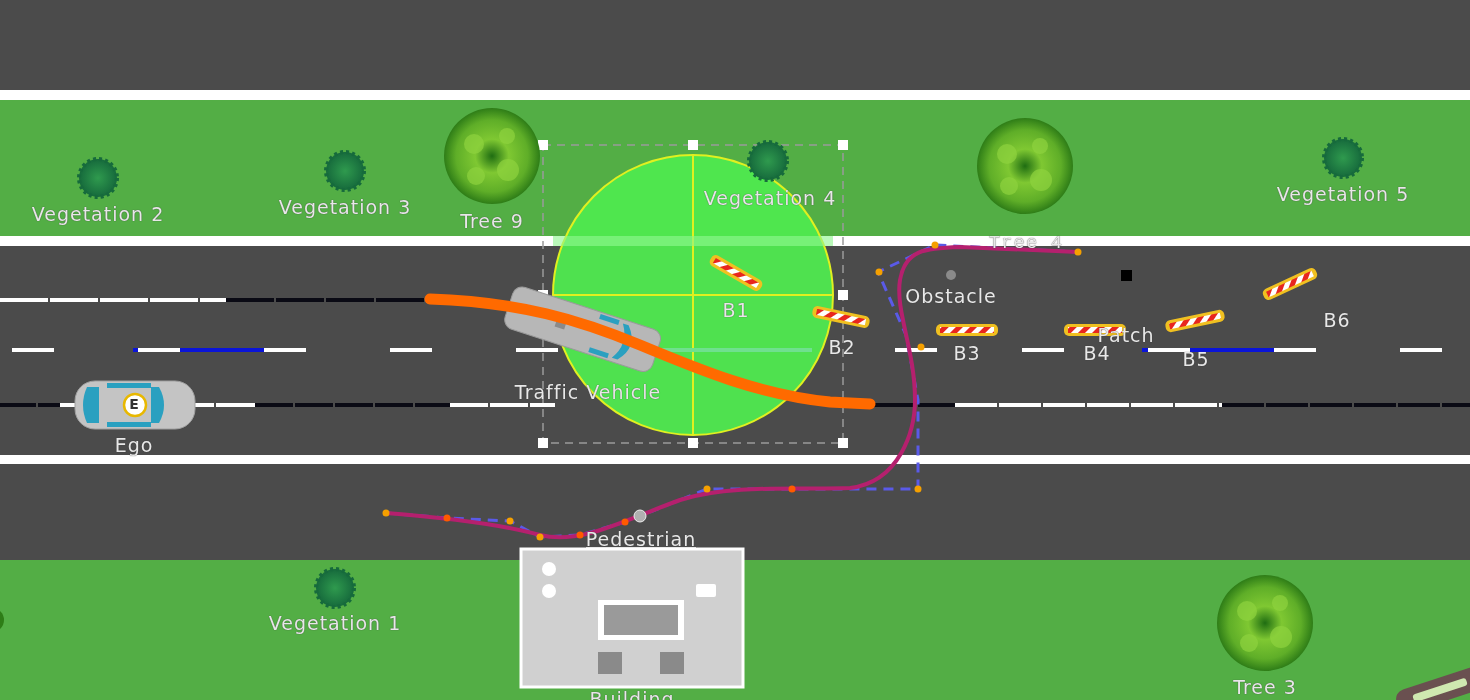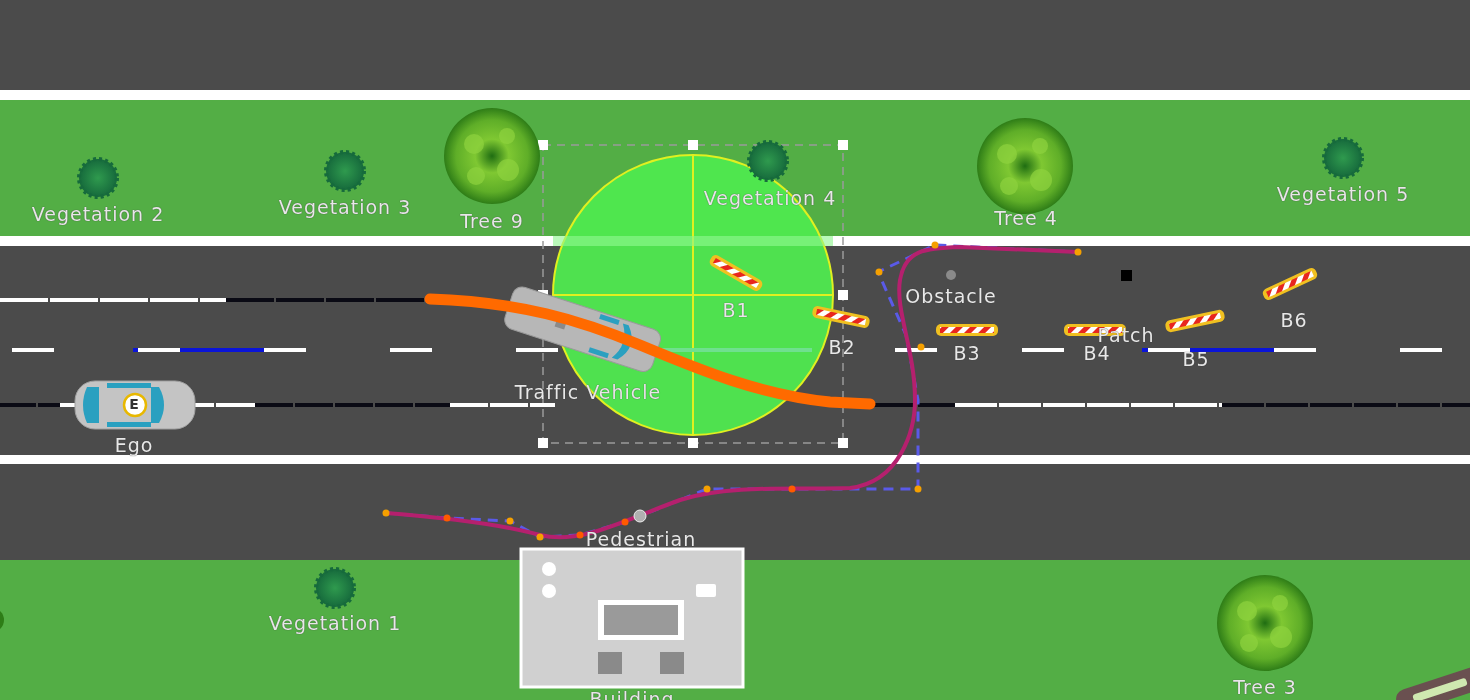--- a/index.html
+++ b/index.html
@@ -214,35 +214,35 @@
     <rect x="-28" y="-22" width="44" height="5" fill="#2aa0c0"></rect>
     <rect x="-28" y="17" width="44" height="5" fill="#2aa0c0"></rect>
     <circle cx="0" cy="0" r="11" fill="#ffffff" stroke="#e8b800" stroke-width="2.5" data-name="ego-badge"></circle>
   </g>
 </svg>
 
 <div data-name="labels-layer">
   <span class="lbl" style="left:134px;top:434px;" data-name="ego-badge-text">E</span>
   <span class="lbl" style="left:134px;top:434px;" data-name="label-ego">Ego</span>
   <span class="lbl" style="left:588px;top:381px;" data-name="label-traffic-vehicle">Traffic Vehicle</span>
-  <span class="lbl" style="left:641px;top:528px;" data-name="label-pedestrian">Pedestrian</span>
+  <span class="lbl" style="left:641px;top:528px;text-decoration:underline;" data-name="label-pedestrian">Pedestrian</span>
   <span class="lbl" style="left:951px;top:285px;" data-name="label-obstacle">Obstacle</span>
   <span class="lbl" style="left:1126px;top:285px;margin-top:39px;" data-name="label-patch">Patch</span>
   <span class="lbl" style="left:632px;top:688px;" data-name="label-building">Building</span>
   <span class="lbl" style="left:492px;top:210px;" data-name="label-tree-2">Tree 9</span>
   <span class="lbl" style="left:1265px;top:676px;" data-name="label-tree-3">Tree 3</span>
-  <span class="lbl" style="left:1026px;top:207px;" data-name="label-tree-4">Tree 4</span>
+  <span class="lbl" style="left:1026px;top:232px;font-family:Liberation Mono, monospace;" data-name="label-tree-4">Tree 4</span>
   <span class="lbl" style="left:335px;top:612px;" data-name="label-vegetation-1">Vegetation 1</span>
   <span class="lbl" style="left:98px;top:203px;" data-name="label-vegetation-2">Vegetation 2</span>
   <span class="lbl" style="left:345px;top:196px;" data-name="label-vegetation-3">Vegetation 3</span>
   <span class="lbl" style="left:770px;top:187px;" data-name="label-vegetation-4">Vegetation 4</span>
   <span class="lbl" style="left:1343px;top:183px;" data-name="label-vegetation-5">Vegetation 5</span>
   <span class="lbl" style="left:736px;top:299px;" data-name="label-b1">B1</span>
   <span class="lbl" style="left:842px;top:336px;" data-name="label-b2">B2</span>
   <span class="lbl" style="left:967px;top:342px;" data-name="label-b3">B3</span>
   <span class="lbl" style="left:1097px;top:342px;" data-name="label-b4">B4</span>
   <span class="lbl" style="left:1196px;top:348px;text-align:right;" data-name="label-b5">B5</span>
-  <span class="lbl" style="left:1294px;top:309px;" data-name="label-b6">B6</span>
+  <span class="lbl" style="left:1337px;top:309px;" data-name="label-b6">B6</span>
 </div>
 
 <style>
   [data-name="ego-badge-text"] { top:396px !important; font-size:14px; font-weight:bold; color:#333; letter-spacing:0; text-shadow:none; }
 </style>
 
 </body></html>

